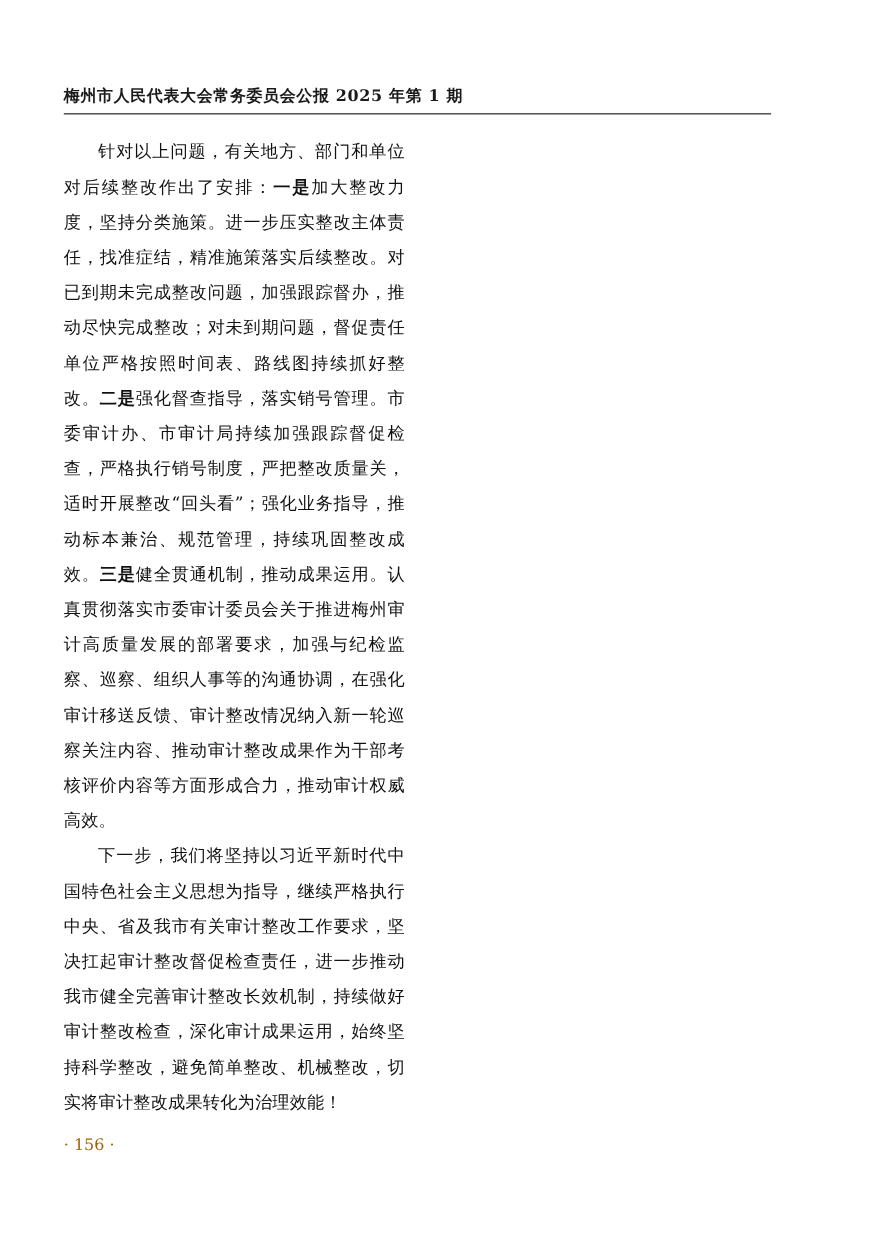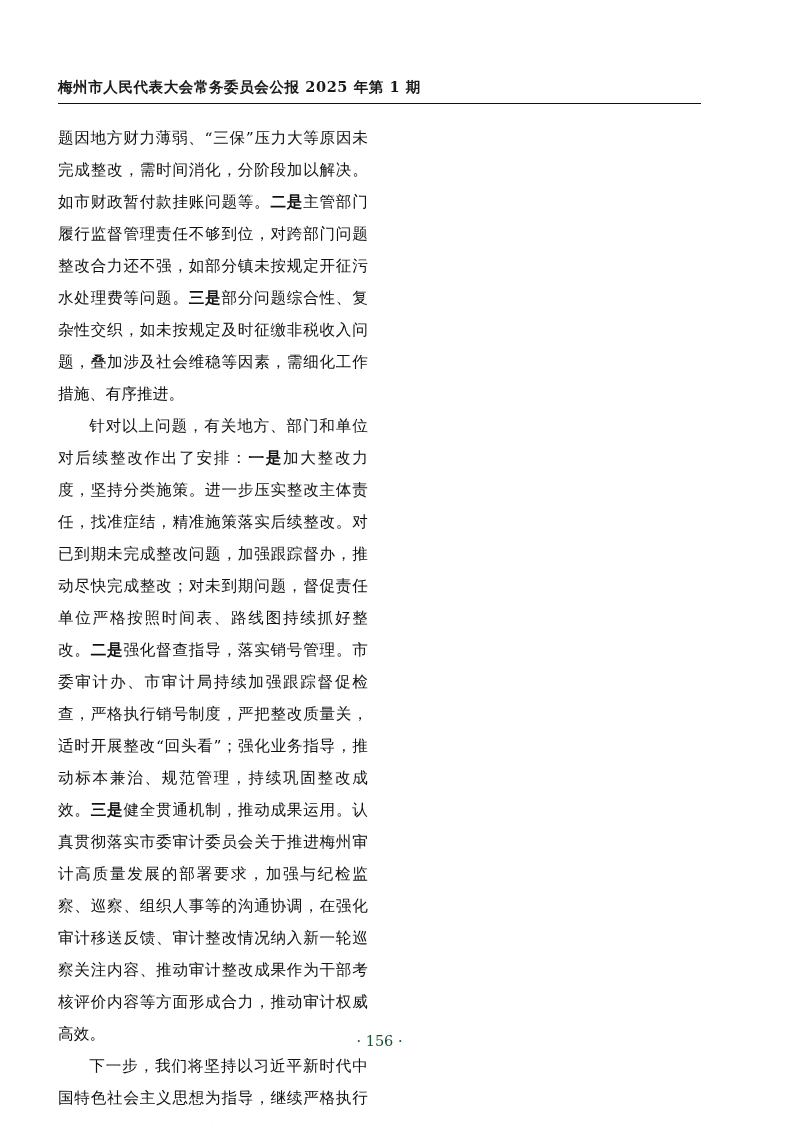--- a/index.html
+++ b/index.html
@@ -61,39 +61,38 @@
     text-indent: 2em;
   }
   b.bold {
     font-weight: 700;
   }
   .footer {
     position: absolute;
     left: 0;
     top: 955px;
     width: 643px;
-    text-align: center;
+    text-align: left;
     font-size: 14.5px;
-    color: #14532d;
+    color: #a16207;
     font-family: "DejaVu Serif", "Liberation Serif", serif;
   }
 </style>
 </head>
 <body>
 
 <div class="page">
   <div class="page-inner">
 
     <div class="header">
       <span>梅州市人民代表大会常务委员会公报 2025 年第 1 期</span>
     </div>
     <div class="header-rule"></div>
 
     <div class="body-col" id="body-col">
-        <p class="para"><span>题因地方财力薄弱、“三保”压力大等原因未完成整改，需时间消化，分阶段加以解决。如市财政暂付款挂账问题等。</span><b class="bold">二是</b><span>主管部门履行监督管理责任不够到位，对跨部门问题整改合力还不强，如部分镇未按规定开征污水处理费等问题。</span><b class="bold">三是</b><span>部分问题综合性、复杂性交织，如未按规定及时征缴非税收入问题，叠加涉及社会维稳等因素，需细化工作措施、有序推进。</span></p>
         <p class="para indent"><span>针对以上问题，有关地方、部门和单位对后续整改作出了安排：</span><b class="bold">一是</b><span>加大整改力度，坚持分类施策。进一步压实整改主体责任，找准症结，精准施策落实后续整改。对已到期未完成整改问题，加强跟踪督办，推动尽快完成整改；对未到期问题，督促责任单位严格按照时间表、路线图持续抓好整改。</span><b class="bold">二是</b><span>强化督查指导，落实销号管理。市委审计办、市审计局持续加强跟踪督促检查，严格执行销号制度，严把整改质量关，适时开展整改“回头看”；强化业务指导，推动标本兼治、规范管理，持续巩固整改成效。</span><b class="bold">三是</b><span>健全贯通机制，推动成果运用。认真贯彻落实市委审计委员会关于推进梅州审计高质量发展的部署要求，加强与纪检监察、巡察、组织人事等的沟通协调，在强化审计移送反馈、审计整改情况纳入新一轮巡察关注内容、推动审计整改成果作为干部考核评价内容等方面形成合力，推动审计权威高效。</span></p>
         <p class="para indent"><span>下一步，我们将坚持以习近平新时代中国特色社会主义思想为指导，继续严格执行中央、省及我市有关审计整改工作要求，坚决扛起审计整改督促检查责任，进一步推动我市健全完善审计整改长效机制，持续做好审计整改检查，深化审计成果运用，始终坚持科学整改，避免简单整改、机械整改，切实将审计整改成果转化为治理效能！</span></p>
       </div>
 
     <div class="footer">
       <span>· 156 ·</span>
     </div>
 
   </div>
 </div>

